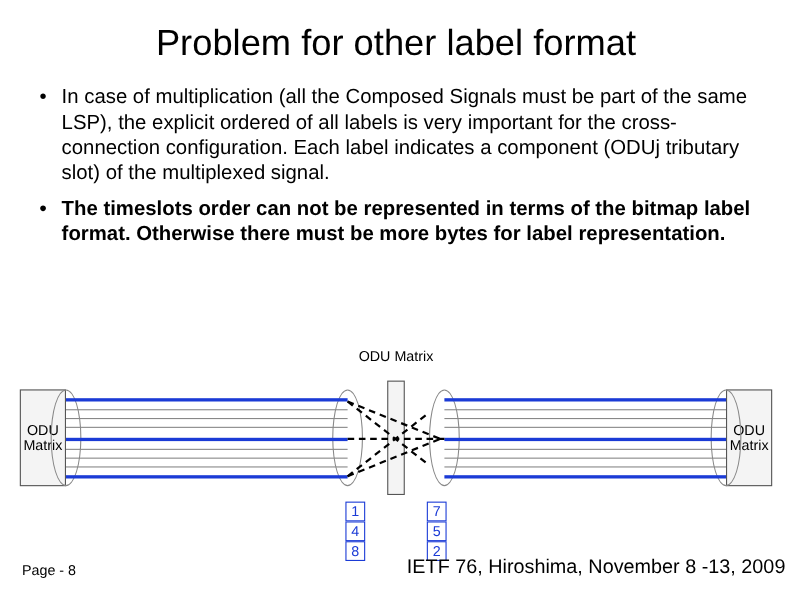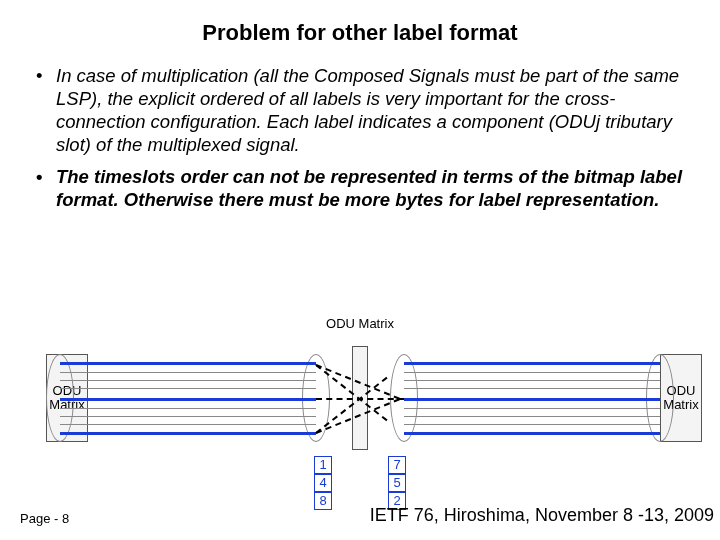--- a/index.html
+++ b/index.html
@@ -7,41 +7,41 @@
     width: 720px;
     height: 540px;
     background: #fff;
     font-family: Arial, Helvetica, sans-serif;
     color: #000;
     position: relative;
     overflow: hidden;
   }
   .title {
     text-align: center;
-    font-size: 22px;
-    font-weight: bold;
+    font-size: 33px;
+    font-weight: normal;
     padding-top: 20px;
     padding-bottom: 18px;
   }
   .content {
     padding: 0 30px 0 30px;
   }
   .bullet {
     display: flex;
     font-size: 18.5px;
     line-height: 1.25;
     margin-bottom: 8px;
   }
   .bullet .dot {
     width: 26px;
     flex: 0 0 26px;
     text-align: left;
     padding-left: 6px;
   }
-  .bullet .txt { flex: 1; font-style: italic; }
+  .bullet .txt { flex: 1; }
   .b2 { font-weight: bold; }
   .diagram {
     position: absolute;
     left: 18px;
     top: 308px;
     width: 684px;
     height: 180px;
   }
   .footer-left {
     position: absolute;
@@ -59,21 +59,20 @@
   .box {
     position: absolute;
     border: 1px solid #555;
     background: #f4f4f4;
     font-size: 13px;
     text-align: center;
     display: flex;
     align-items: center;
     justify-content: center;
     line-height: 1.1;
-    margin-left: 28px;
   }
   .odu-left  { left: 0;   top: 46px; width: 42px; height: 88px; }
   .odu-right { right: 0;  top: 46px; width: 42px; height: 88px; }
   .odu-center-label {
     position: absolute;
     left: 50%; transform: translateX(-50%);
     top: 8px;
     font-size: 13px;
   }
   .odu-center {

